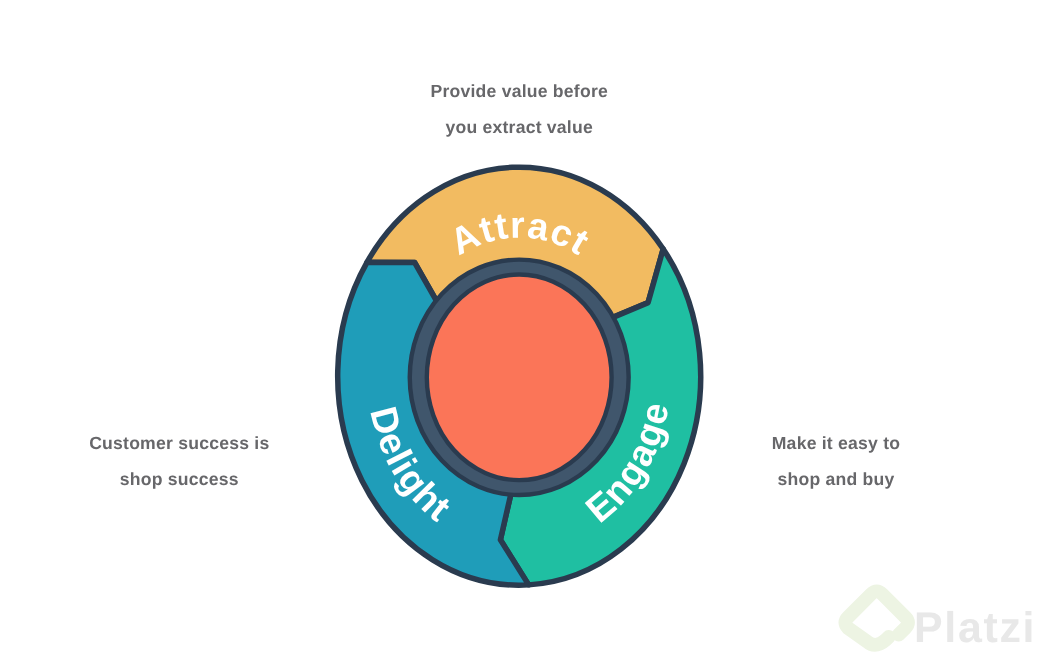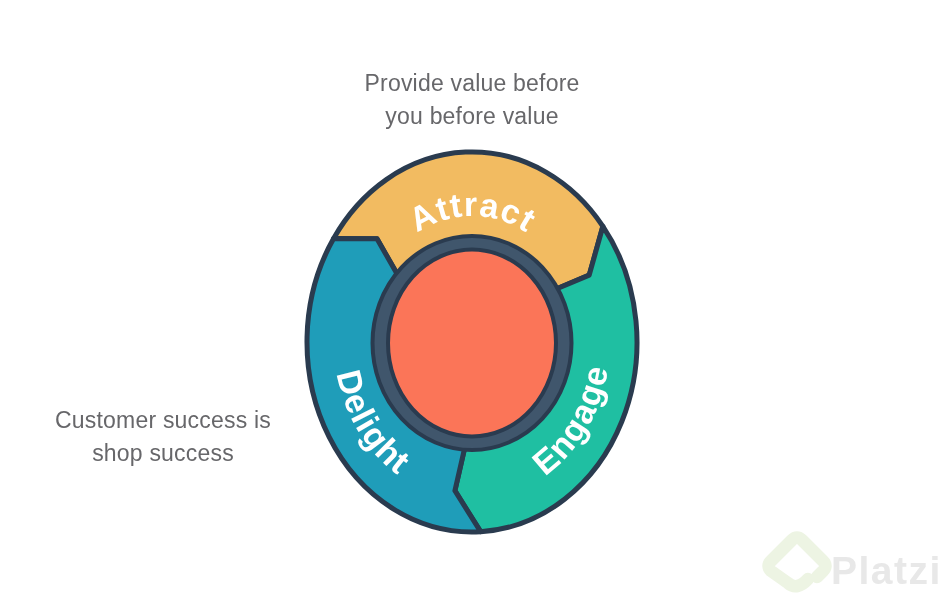--- a/index.html
+++ b/index.html
@@ -6,28 +6,28 @@
   .stage{
     position:relative;
     width:944px;height:595px;
     background:#ffffff;
     overflow:hidden;
     font-family:"Liberation Sans", sans-serif;
   }
   .note{
     position:absolute;
     color:#67676A;
-    font-size:23px;
+    font-size:16px;
     line-height:33px;
     text-align:center;
-    font-weight:400;
+    font-weight:700;
     letter-spacing:0.2px;
   }
   .note-top{top:67px;left:312px;width:320px;}
-  .note-left{top:404px;left:23px;width:280px;}
+  .note-left{top:387px;left:23px;width:280px;}
   .note-right{top:387px;left:620px;width:280px;}
   .flywheel-svg{position:absolute;top:0;left:0;}
   .segment{stroke:#2A3B4F;stroke-width:5;stroke-linejoin:round;}
   .ring{stroke:#2A3B4F;stroke-width:4;}
   .hub{stroke:#2A3B4F;stroke-width:4;}
   .wheel-label{
     font-family:"Liberation Sans", sans-serif;
     font-size:34px;
     font-weight:700;
     letter-spacing:1px;
@@ -41,28 +41,32 @@
   }
   .wm-icon-path{fill:none;stroke-width:12.5;stroke-linecap:round;stroke-linejoin:round;}
 </style>
 </head>
 <body>
 
 <div class="stage">
 
   <div class="note note-top">
     <span>Provide value before</span><br>
-    <span>you before value</span>
+    <span>you extract value</span>
   </div>
 
   <div class="note note-left">
     <span>Customer success is</span><br>
     <span>shop success</span>
   </div>
 
+  <div class="note note-right">
+    <span>Make it easy to</span><br>
+    <span>shop and buy</span>
+  </div>
 
   <svg class="flywheel-svg" width="944" height="595" viewBox="0 0 944 595">
     <defs>
       <path id="attract-arc" d="M 388.5 261 A 109 126 0 0 1 555.5 261" fill="none"></path>
       <path id="delight-arc" d="M 334.3 353 A 138 158 0 0 0 415.9 486.3" fill="none"></path>
       <path id="engage-arc" d="M 536.8 481.5 A 138 158 0 0 0 609.2 358.5" fill="none"></path>
     </defs>
 
     <path class="segment" d="M 333.6 238.5
              A 165 190 0 0 1 602.9 226.3

